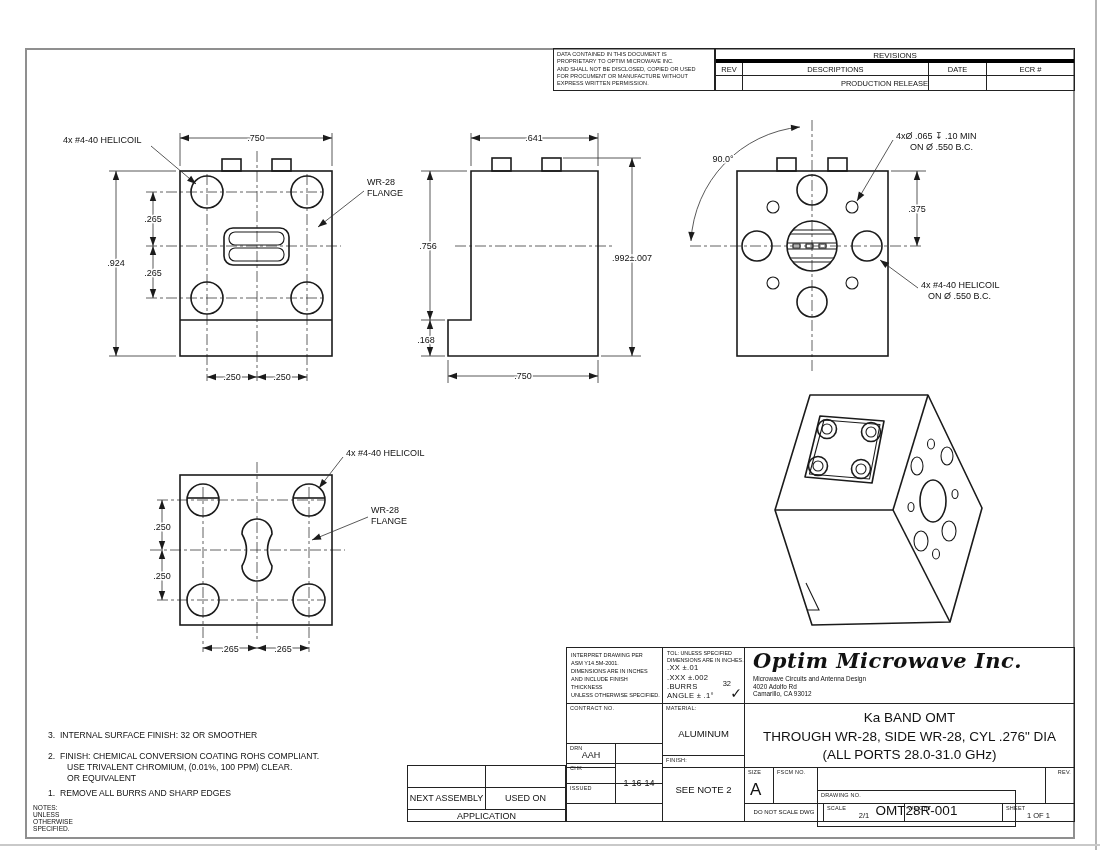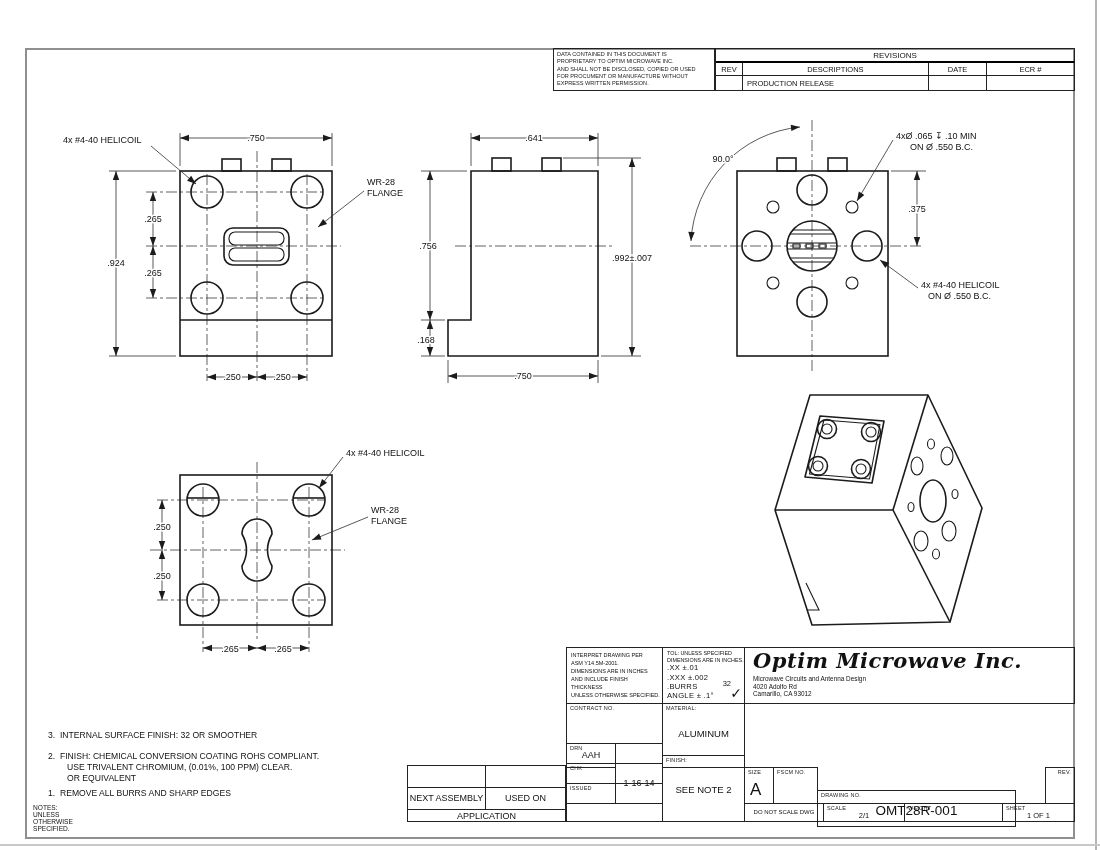--- a/index.html
+++ b/index.html
@@ -11,24 +11,24 @@
   .abs{position:absolute;box-sizing:border-box;}
   .cell{position:absolute;box-sizing:border-box;border:1.2px solid #222;background:#fff0;}
   .cell .flabel{position:absolute;left:3px;top:1px;font-size:5.5px;color:#222;letter-spacing:.2px;}
   .cv{position:absolute;left:0;right:0;text-align:center;}
   .notice{position:absolute;left:553px;top:48px;width:162px;height:43px;border:1.2px solid #222;
           box-sizing:border-box;padding:2px 3px;font-size:5.6px;line-height:7.3px;color:#222;}
   .rev-table{position:absolute;left:715px;top:48px;width:360px;height:43px;border:1.2px solid #222;
              box-sizing:border-box;display:grid;grid-template-columns:27px 186px 58px 1fr;
              grid-template-rows:14px 13px 1fr;font-size:7.5px;}
   .rev-table div{box-sizing:border-box;}
-  .rt-head{grid-column:1/5;border-bottom:2px solid #000000;text-align:center;line-height:14px;font-size:8px;}
+  .rt-head{grid-column:1/5;border-bottom:4px solid #000000;text-align:center;line-height:14px;font-size:8px;}
   .rt-c{border-right:1px solid #222;border-bottom:1px solid #222;text-align:center;line-height:13px;}
   .rt-c.last{border-right:none;}
-  .rt-d{border-right:1px solid #222;line-height:15px;}
+  .rt-d{border-right:1px solid #222;line-height:15px;text-align:right;}
   .rt-d.last{border-right:none;}
   .notes{position:absolute;left:0;top:0;}
   .note-line{position:absolute;font-size:8.6px;white-space:pre;color:#111;}
   .note-foot{position:absolute;font-size:6.6px;color:#111;}
   .company-name{font-family:"DejaVu Serif","Liberation Serif",serif;font-weight:bold;font-style:italic;
                 font-size:21px;line-height:24px;letter-spacing:.5px;}
   .company-sub{font-size:6.4px;line-height:7.6px;margin-top:2px;}
   .tol-small{font-size:5.4px;line-height:6.6px;}
   .tol-big{font-size:7.6px;line-height:9.4px;letter-spacing:.3px;}
   .interp{font-size:5.5px;line-height:8px;padding:3px 0 0 4px;}
@@ -310,20 +310,25 @@
   <div class="cell" style="left:662px;top:703px;width:83px;height:65px;">
     <span class="flabel">MATERIAL:</span>
     <div class="cv" style="top:24px;font-size:9.5px;">ALUMINUM</div>
   </div>
 
   <div class="cell" style="left:662px;top:755px;width:83px;height:67px;">
     <span class="flabel">FINISH:</span>
     <div class="cv" style="top:28px;font-size:9.5px;">SEE NOTE 2</div>
   </div>
 
+  <div class="cell title-lines" style="left:744px;top:703px;width:331px;height:65px;">
+    <div>Ka BAND OMT</div>
+    <div>THROUGH WR-28, SIDE WR-28, CYL .276" DIA</div>
+    <div>(ALL PORTS 28.0-31.0 GHz)</div>
+  </div>
 
   <div class="cell" style="left:744px;top:767px;width:30px;height:37px;">
     <span class="flabel">SIZE</span>
     <div style="position:absolute;left:5px;top:12px;font-size:17px;">A</div>
   </div>
   <div class="cell" style="left:773px;top:767px;width:45px;height:37px;">
     <span class="flabel">FSCM NO.</span>
   </div>
   <div class="cell" style="left:817px;top:790px;width:199px;height:37px;">
     <span class="flabel">DRAWING NO.</span>

